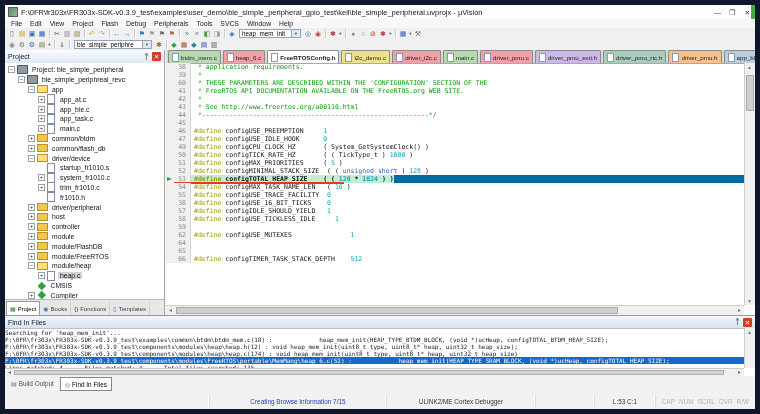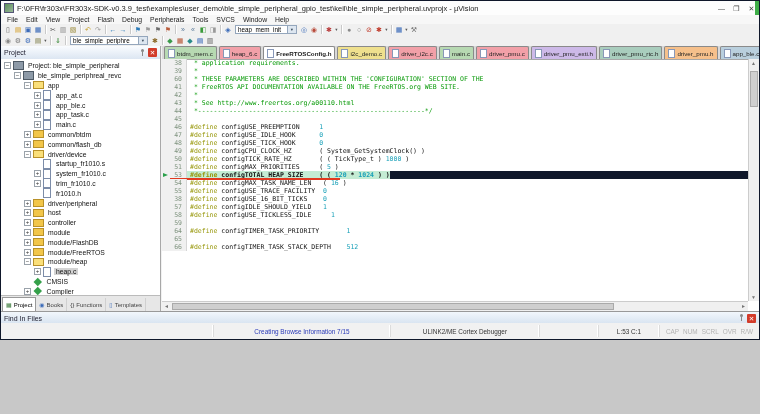--- a/index.html
+++ b/index.html
@@ -1,16 +1,16 @@
 <!DOCTYPE html>
 <html><head>
 <meta charset="utf-8">
 <style>
   html,body{margin:0;padding:0;background:#c8c8c8;}
-  .win{position:relative;width:760px;height:340px;background:#f1f1f1;font-family:"Liberation Sans",sans-serif;overflow:hidden;border:1px solid #0f172a;box-sizing:border-box;}
+  .win{position:relative;width:760px;height:414px;background:#f1f1f1;font-family:"Liberation Sans",sans-serif;overflow:hidden;border:5px solid #0f172a;box-sizing:border-box;}
   
   .titlebar{position:absolute;top:0;left:0;right:0;height:14px;background:#fdfdfd;border-bottom:1px solid #e3e3e3;display:flex;align-items:center;font-size:7.5px;color:#222;}
   .appicon{width:8px;height:8px;margin:0 3px;background:linear-gradient(135deg,#5a8f5a,#9ab89a);border:1px solid #557;flex:none;}
   .title{white-space:nowrap;overflow:hidden;}
   .winbtns{margin-left:auto;display:flex;}
   .wb{width:15px;text-align:center;font-size:7px;color:#444;line-height:13px;}
   .ga{position:absolute;right:0;top:0;width:4px;height:21px;background:#3fae49;}
   
   .menubar{position:absolute;top:14px;left:0;right:0;height:9px;background:#f7f7f7;display:flex;align-items:center;font-size:6.8px;color:#222;padding-left:2px;border-bottom:1px solid #eee;}
   .mi{padding:0 4px;}
@@ -49,21 +49,21 @@
   .edit{position:absolute;top:45px;left:161px;right:0;height:265px;background:#fff;}
   .tabbar{position:absolute;top:0;left:0;right:0;height:13px;background:#d9d9d9;border-bottom:1px solid #a8a8a8;display:flex;align-items:flex-end;padding-left:2px;}
   .etab{height:12px;display:inline-flex;align-items:center;padding:0 3px;margin-right:2px;border:1px solid #8a8a8a;border-bottom:none;font-size:6.2px;border-radius:2px 2px 0 0;white-space:nowrap;color:#222;}
   .etab.act{font-weight:bold;}
   .ticon{width:5px;height:7px;background:#fff;border:1px solid #8898b8;margin-right:2px;flex:none;}
   .code{position:absolute;top:13px;left:0;right:11px;bottom:10px;overflow:hidden;font-family:"DejaVu Sans Mono","Liberation Mono",monospace;font-size:6.5px;}
   .cl{height:8px;line-height:8px;white-space:pre;display:flex;position:relative;}
   .g{width:20px;text-align:right;padding-right:4px;background:#f0f0f0;color:#7f937f;border-right:1px solid #d6d6d6;flex:none;}
   .tx{padding-left:3px;}
   .s-c{color:#089a08;} .s-p{color:#97970a;} .s-num{color:#18a0b8;} .s-kw{color:#2a6ab8;} .s-t{color:#111;}
-  .cl.hl{background:#0f172a;}
+  .cl.hl{background:#0369a1;}
   .cl.hl .tx{background:#c4ecd4;font-weight:bold;}
   .cl .arrow{position:absolute;left:1px;top:1.5px;width:0;height:0;border-left:5px solid #2aa04a;border-top:2.5px solid transparent;border-bottom:2.5px solid transparent;}
   .cl .redline{position:absolute;left:8px;top:7px;width:170px;height:1.7px;background:#e23a20;}
   .vscroll{position:absolute;top:13px;right:0;width:11px;bottom:10px;background:#f0f0f0;border-left:1px solid #ccc;box-sizing:border-box;}
   .hscroll{position:absolute;bottom:0;left:0;right:11px;height:10px;background:#f0f0f0;border-top:1px solid #ccc;box-sizing:border-box;}
   .sarr{position:absolute;font-size:5px;color:#777;width:9px;text-align:center;line-height:8px;}
   .vthumb{position:absolute;left:1px;right:1px;top:12px;height:34px;background:#cfcfcf;border:1px solid #aaa;}
   .hthumb{position:absolute;top:1px;bottom:1px;left:10px;width:440px;background:#cfcfcf;border:1px solid #aaa;}
   
   .findp{position:absolute;top:310px;left:0;right:0;height:61px;background:#fff;border-top:1px solid #999;box-sizing:border-box;}
@@ -383,32 +383,33 @@
         <div class="cl"><span class="g">38</span><span class="tx"><span class="s-c"> * application requirements.</span></span></div>
         <div class="cl"><span class="g">39</span><span class="tx"><span class="s-c"> *</span></span></div>
         <div class="cl"><span class="g">60</span><span class="tx"><span class="s-c"> * THESE PARAMETERS ARE DESCRIBED WITHIN THE 'CONFIGURATION' SECTION OF THE</span></span></div>
         <div class="cl"><span class="g">41</span><span class="tx"><span class="s-c"> * FreeRTOS API DOCUMENTATION AVAILABLE ON THE FreeRTOS.org WEB SITE.</span></span></div>
         <div class="cl"><span class="g">42</span><span class="tx"><span class="s-c"> *</span></span></div>
         <div class="cl"><span class="g">43</span><span class="tx"><span class="s-c"> * See http://www.freertos.org/a00110.html</span></span></div>
         <div class="cl"><span class="g">44</span><span class="tx"><span class="s-c"> *----------------------------------------------------------*/</span></span></div>
         <div class="cl"><span class="g">45</span><span class="tx"></span></div>
         <div class="cl"><span class="g">46</span><span class="tx"><span class="s-p">#define </span><span class="s-t">configUSE_PREEMPTION     </span><span class="s-num">1</span></span></div>
         <div class="cl"><span class="g">47</span><span class="tx"><span class="s-p">#define </span><span class="s-t">configUSE_IDLE_HOOK      </span><span class="s-num">0</span></span></div>
-        <div class="cl"><span class="g">48</span><span class="tx"><span class="s-p">#define </span><span class="s-t">configUSE_TICK_HOOK      </span><span class="s-num">0</span></span></div>
         <div class="cl"><span class="g">49</span><span class="tx"><span class="s-p">#define </span><span class="s-t">configCPU_CLOCK_HZ       ( System_GetSystemClock() )</span></span></div>
         <div class="cl"><span class="g">50</span><span class="tx"><span class="s-p">#define </span><span class="s-t">configTICK_RATE_HZ       ( ( TickType_t ) </span><span class="s-num">1000</span><span class="s-t"> )</span></span></div>
         <div class="cl"><span class="g">51</span><span class="tx"><span class="s-p">#define </span><span class="s-t">configMAX_PRIORITIES     ( </span><span class="s-num">5</span><span class="s-t"> )</span></span></div>
+        <div class="cl"><span class="g">52</span><span class="tx"><span class="s-p">#define </span><span class="s-t">configMINIMAL_STACK_SIZE  ( ( </span><span class="s-kw">unsigned short</span><span class="s-t"> ) </span><span class="s-num">128</span><span class="s-t"> )</span></span></div>
         <div class="cl hl"><span class="g">53</span><span class="tx"><span class="s-p">#define </span><span class="s-t">configTOTAL_HEAP_SIZE    ( ( </span><span class="s-num">120</span><span class="s-t"> * </span><span class="s-num">1024</span><span class="s-t"> ) )</span></span><span class="arrow"></span><span class="redline"></span></div>
         <div class="cl"><span class="g">54</span><span class="tx"><span class="s-p">#define </span><span class="s-t">configMAX_TASK_NAME_LEN   ( </span><span class="s-num">16</span><span class="s-t"> )</span></span></div>
         <div class="cl"><span class="g">55</span><span class="tx"><span class="s-p">#define </span><span class="s-t">configUSE_TRACE_FACILITY  </span><span class="s-num">0</span></span></div>
         <div class="cl"><span class="g">38</span><span class="tx"><span class="s-p">#define </span><span class="s-t">configUSE_16_BIT_TICKS    </span><span class="s-num">0</span></span></div>
         <div class="cl"><span class="g">57</span><span class="tx"><span class="s-p">#define </span><span class="s-t">configIDLE_SHOULD_YIELD   </span><span class="s-num">1</span></span></div>
         <div class="cl"><span class="g">58</span><span class="tx"><span class="s-p">#define </span><span class="s-t">configUSE_TICKLESS_IDLE     </span><span class="s-num">1</span></span></div>
         <div class="cl"><span class="g">59</span><span class="tx"></span></div>
-        <div class="cl"><span class="g">64</span><span class="tx"><span class="s-p">#define </span><span class="s-t">configTIMER_TASK_PRIORITY       </span><span class="s-num">1</span></span></div>
+        <div class="cl"><span class="g">62</span><span class="tx"><span class="s-p">#define </span><span class="s-t">configUSE_MUTEXES               </span><span class="s-num">1</span></span></div>
+        <div class="cl"><span class="g">64</span></div>
         <div class="cl"><span class="g">65</span></div>
         <div class="cl"><span class="g">66</span><span class="tx"><span class="s-p">#define </span><span class="s-t">configTIMER_TASK_STACK_DEPTH    </span><span class="s-num">512</span></span></div>
       </div>
     <div class="vscroll">
       <span class="sarr" style="top:0;">▲</span>
       <span class="vthumb"></span>
       <span class="sarr" style="bottom:0;">▼</span>
     </div>
     <div class="hscroll">
       <span class="sarr" style="left:0;line-height:9px;">◄</span>

